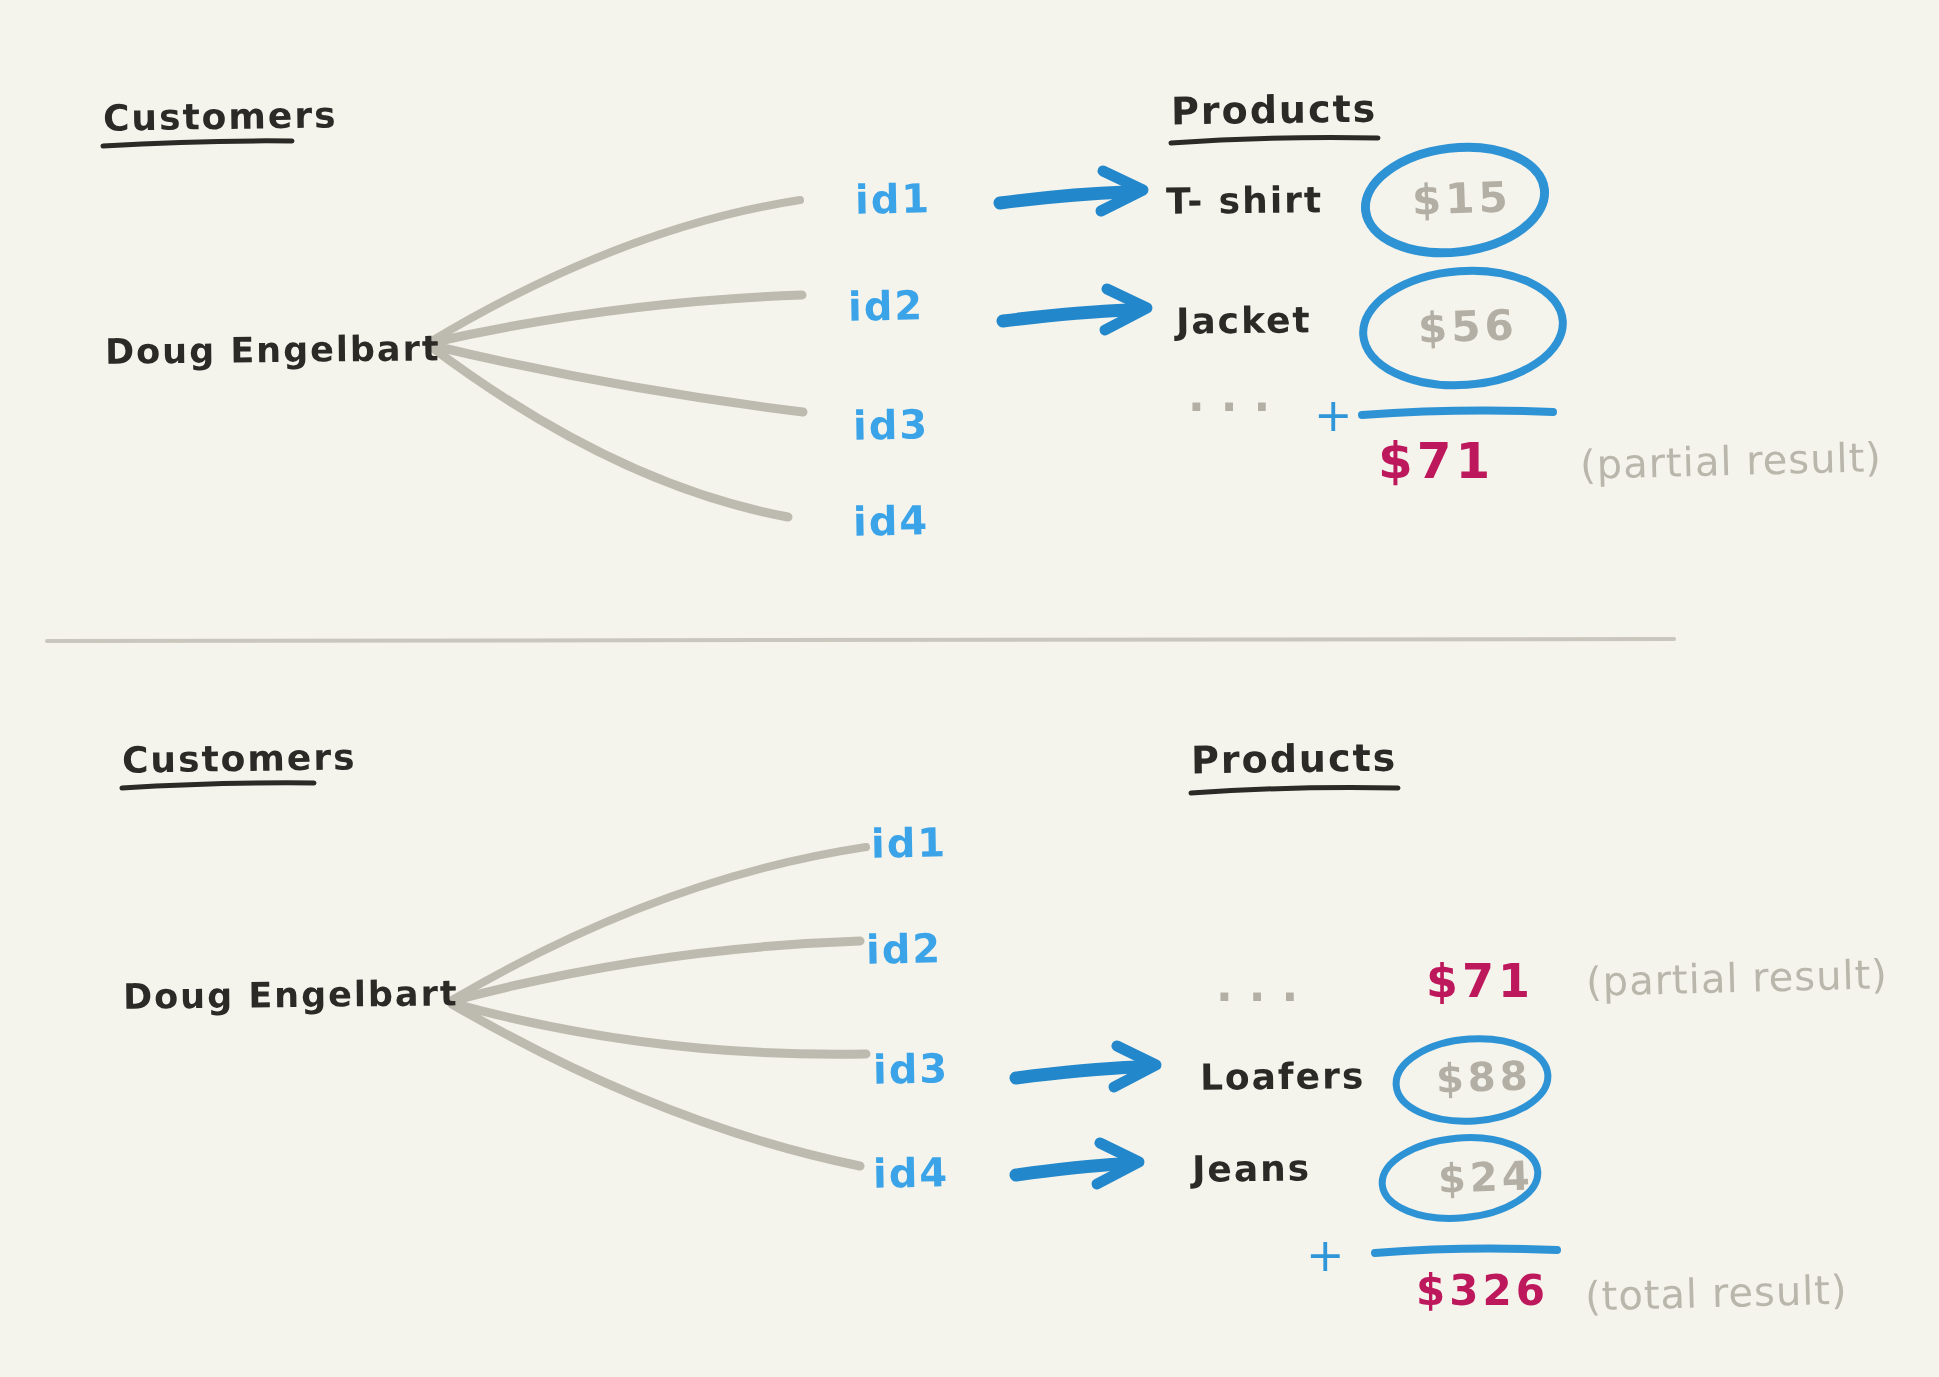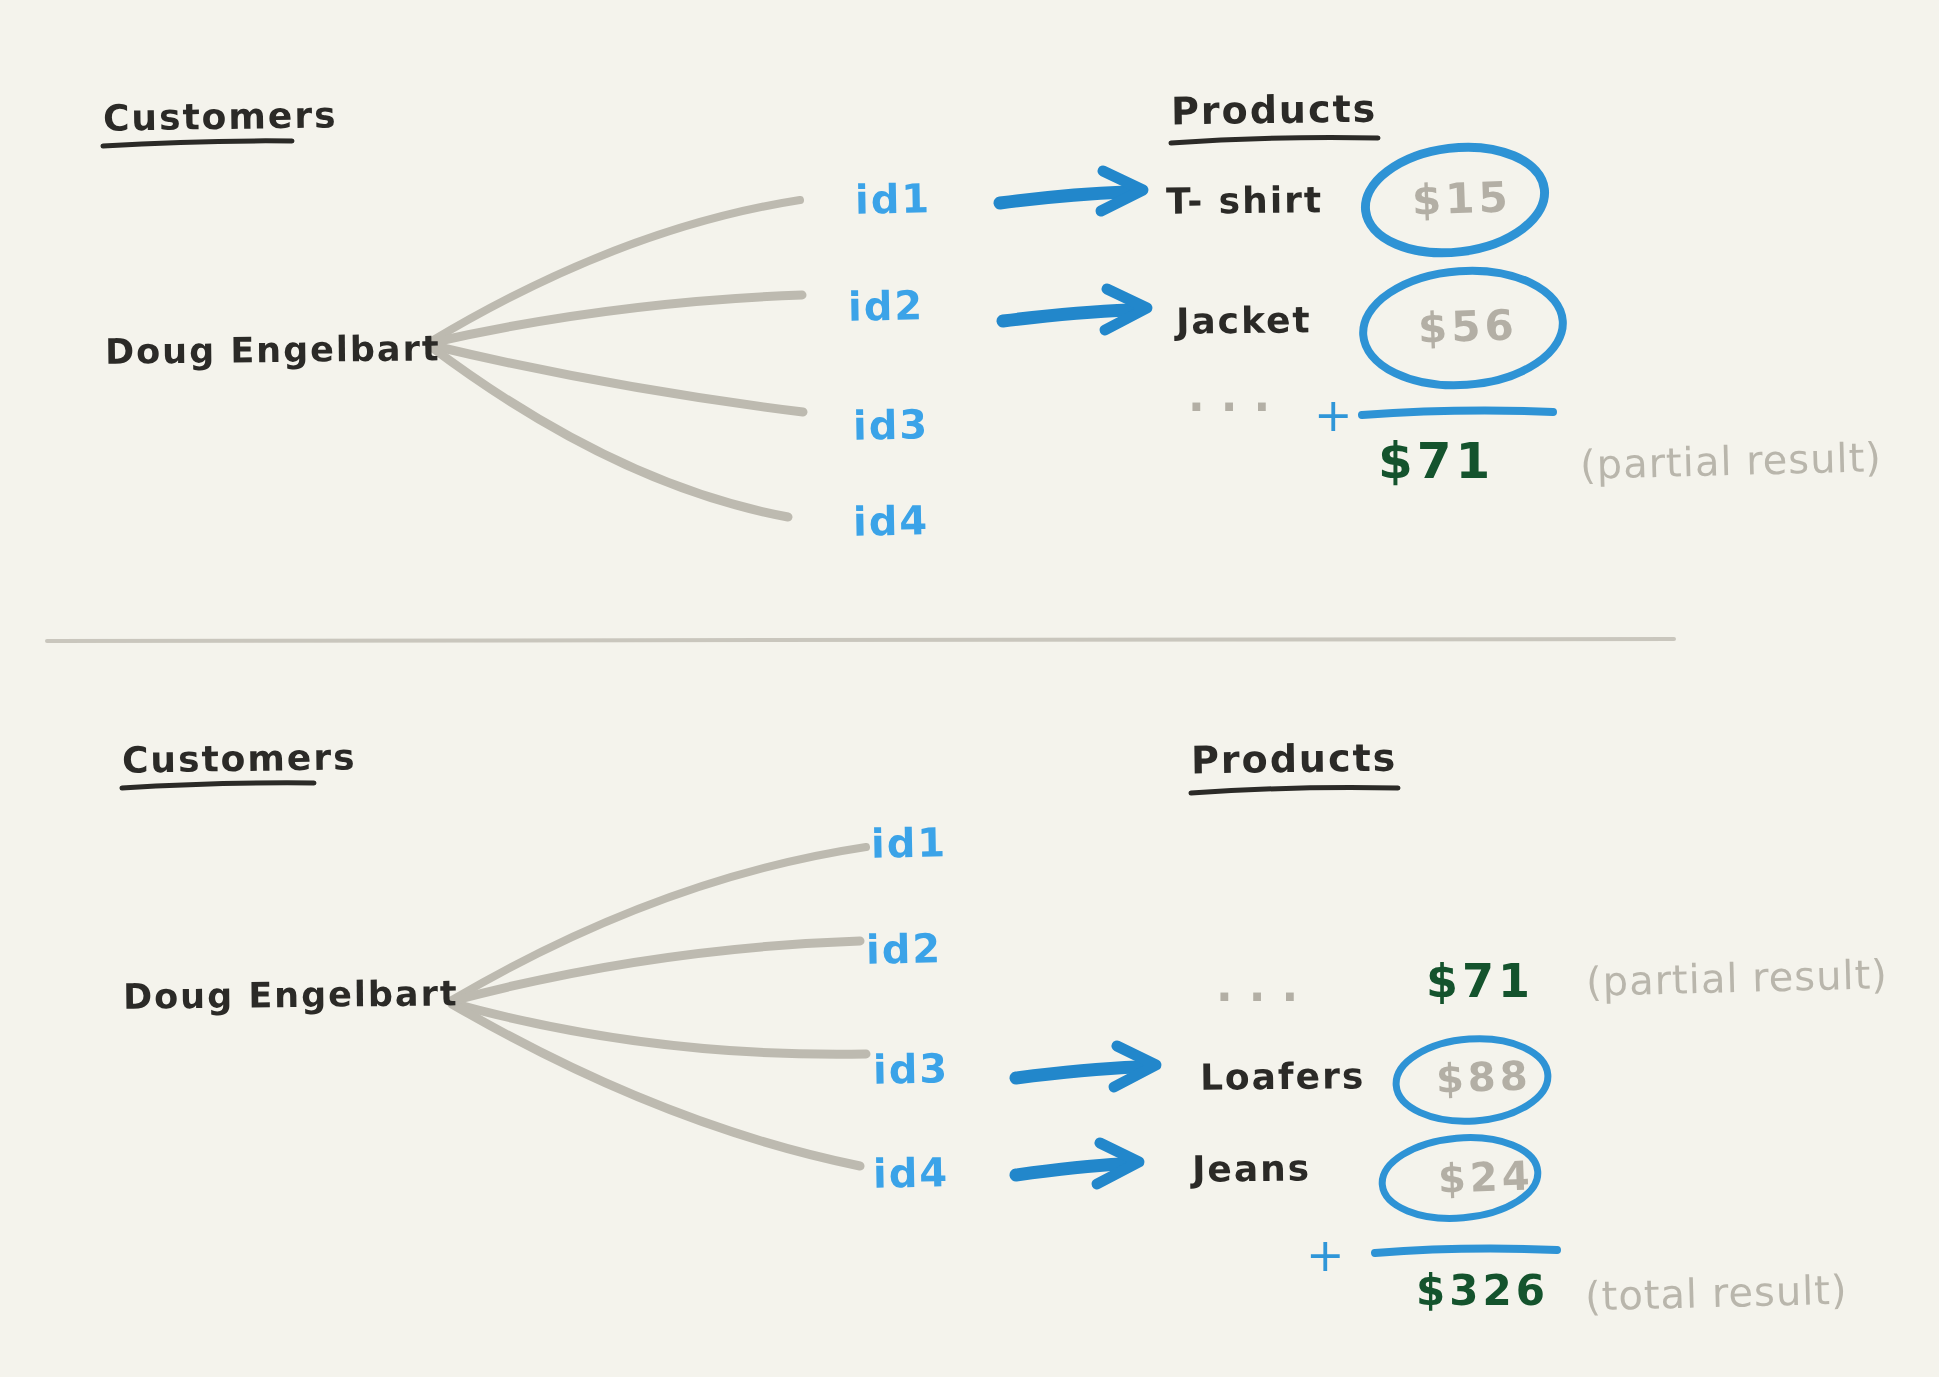--- a/index.html
+++ b/index.html
@@ -14,21 +14,21 @@
   .txt{
     position:absolute;z-index:2;white-space:nowrap;
     font-weight:700;color:#2b2a27;letter-spacing:2px;
   }
   .hd{font-size:36px;transform:rotate(-0.8deg);}
   .hd2{font-size:38px;transform:rotate(-0.8deg);}
   .name{font-size:35px;transform:rotate(-0.6deg);}
   .prod{font-size:36px;transform:rotate(-0.6deg);}
   .id{font-size:40px;color:#3ba3e8;transform:rotate(-1deg);}
   .price{font-size:42px;color:#b3afa5;letter-spacing:4px;transform:rotate(-2deg);}
-  .sum{color:#14532d;}
+  .sum{color:#be185d;}
   .dots{font-size:44px;color:#b3afa5;letter-spacing:16px;font-weight:700;}
   .plus{font-size:46px;color:#2f96d8;font-weight:400;}
   .note{font-size:40px;color:#b9b6ac;font-weight:400;letter-spacing:1px;transform:rotate(-1.5deg);}
 </style>
 </head>
 <body>
 
 <div class="canvas">
 
   <svg class="strokes" width="1939" height="1377" viewBox="0 0 1939 1377">

